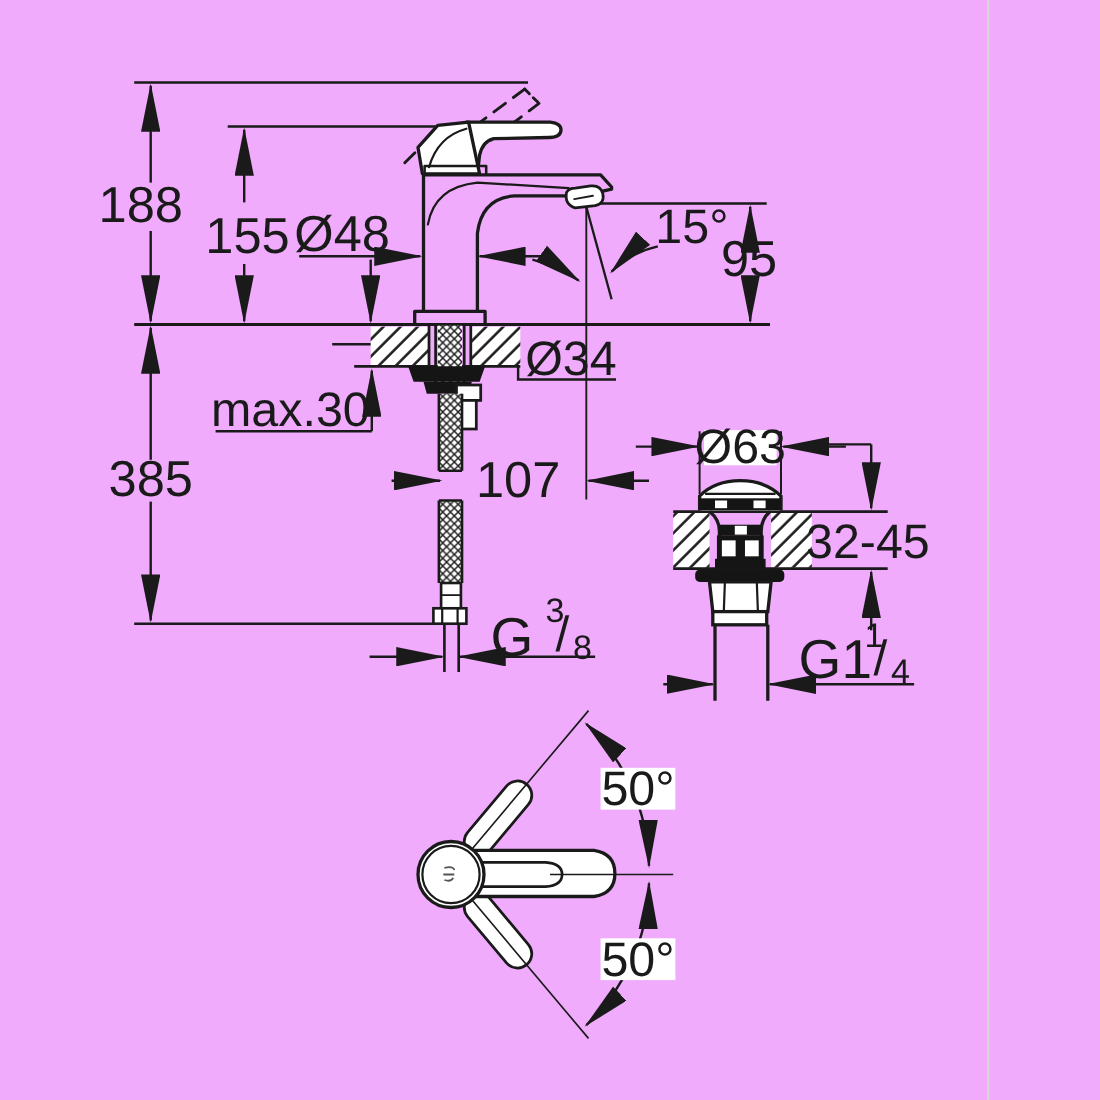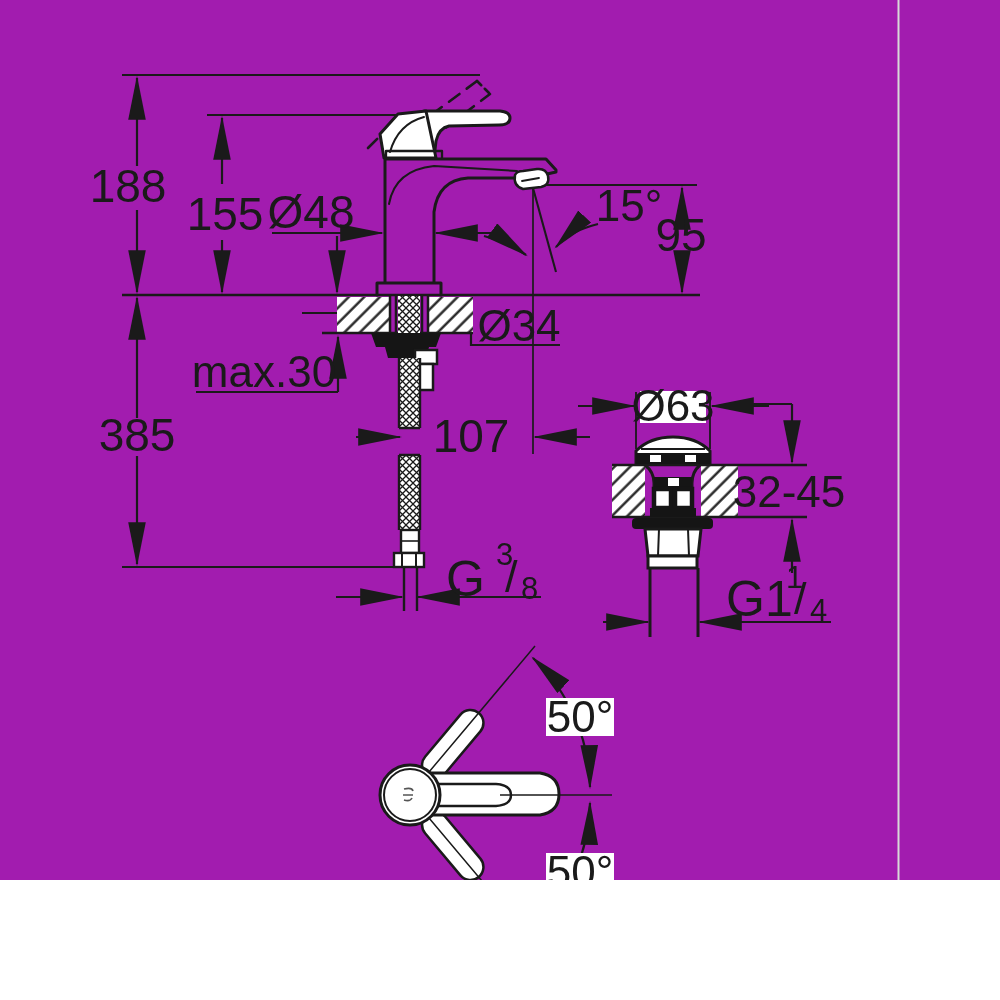--- a/index.html
+++ b/index.html
@@ -1,16 +1,16 @@
 <!DOCTYPE html>
 <html><head>
 <meta charset="utf-8">
 <style>
   html,body{margin:0;padding:0;background:#ffffff;}
-  .stage{position:relative;width:1000px;height:880px;background:#a21caf;overflow:hidden;
+  .stage{position:relative;width:1000px;height:1000px;background:#f0abfc;overflow:hidden;
          font-family:"Liberation Sans", sans-serif;}
   svg{position:absolute;left:0;top:0;}
   svg text{font-family:"Liberation Sans", sans-serif;fill:#1a1a1a;}
   .dim{font-size:46px;}
   .dim-m{font-size:44px;}
   .thread-main{font-size:50px;}
   .thread-sup{font-size:31px;}
   .thread-slash{font-size:45px;}
 </style>
 </head>

